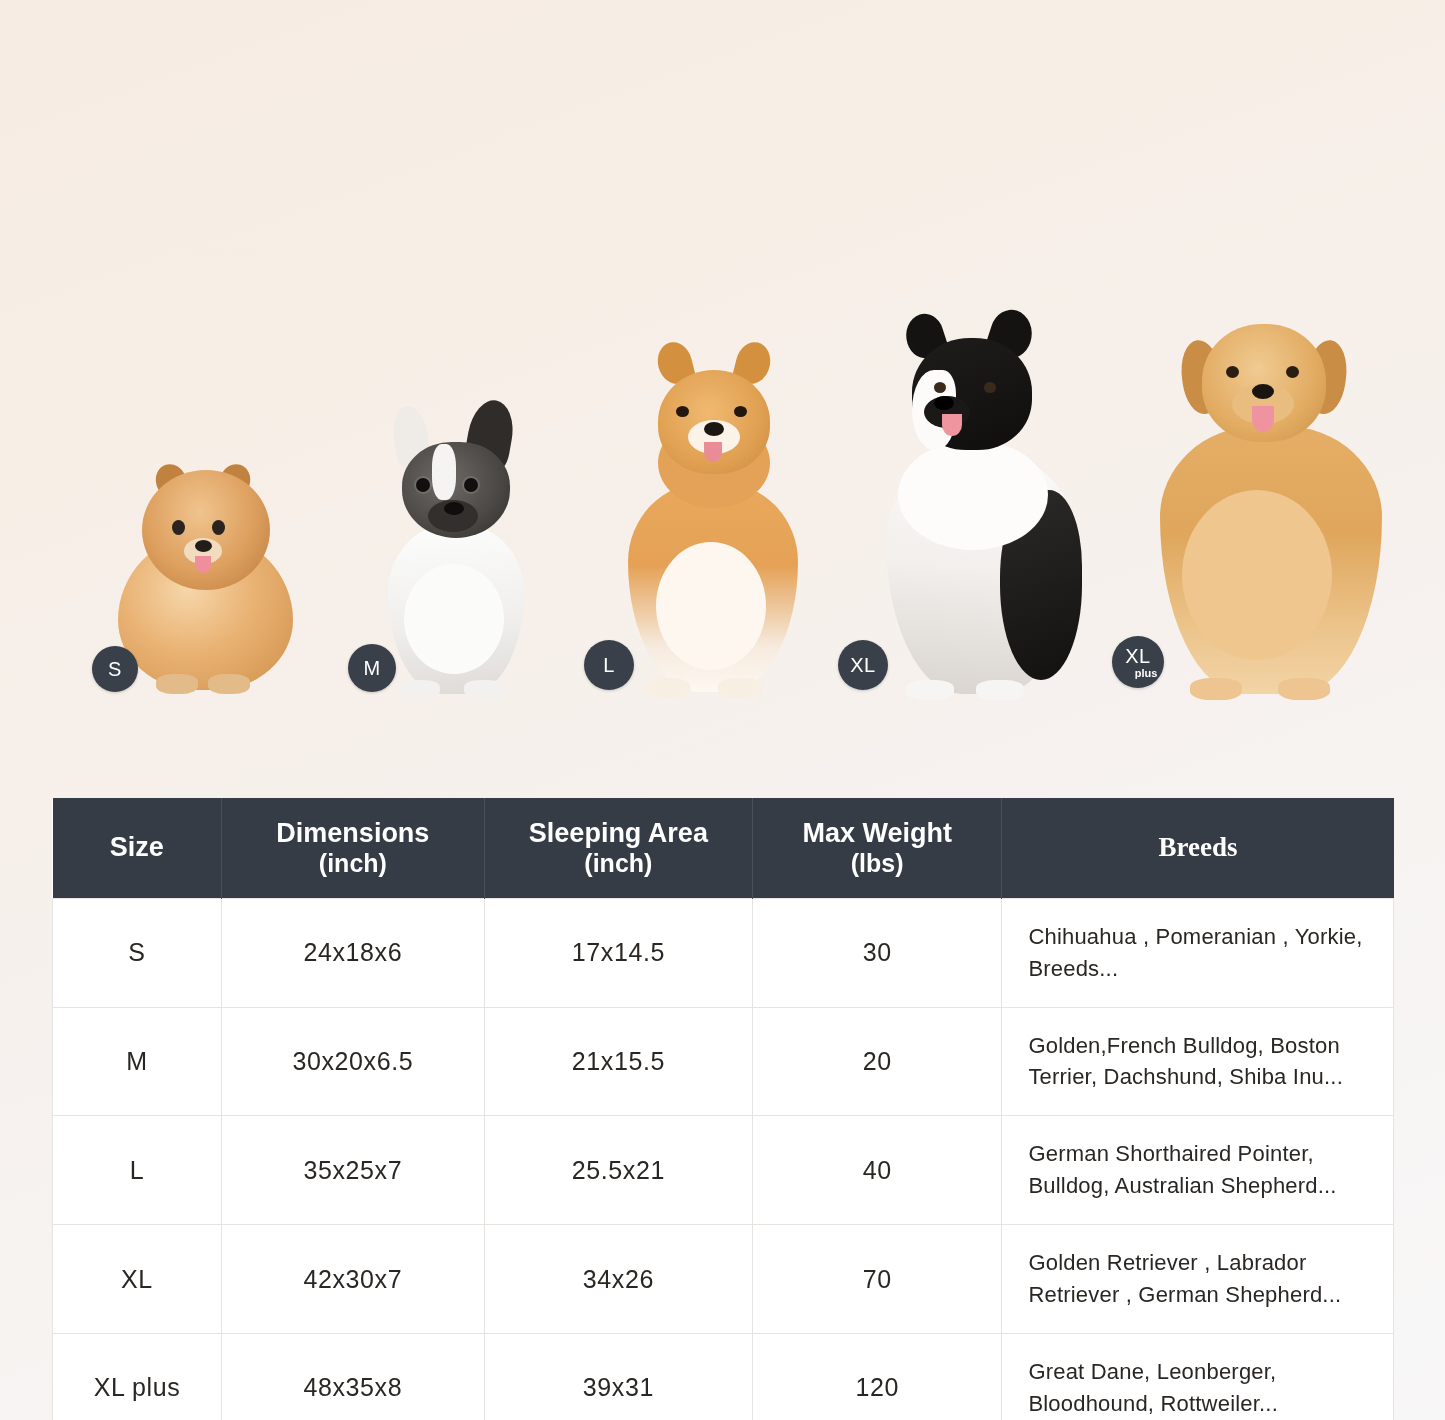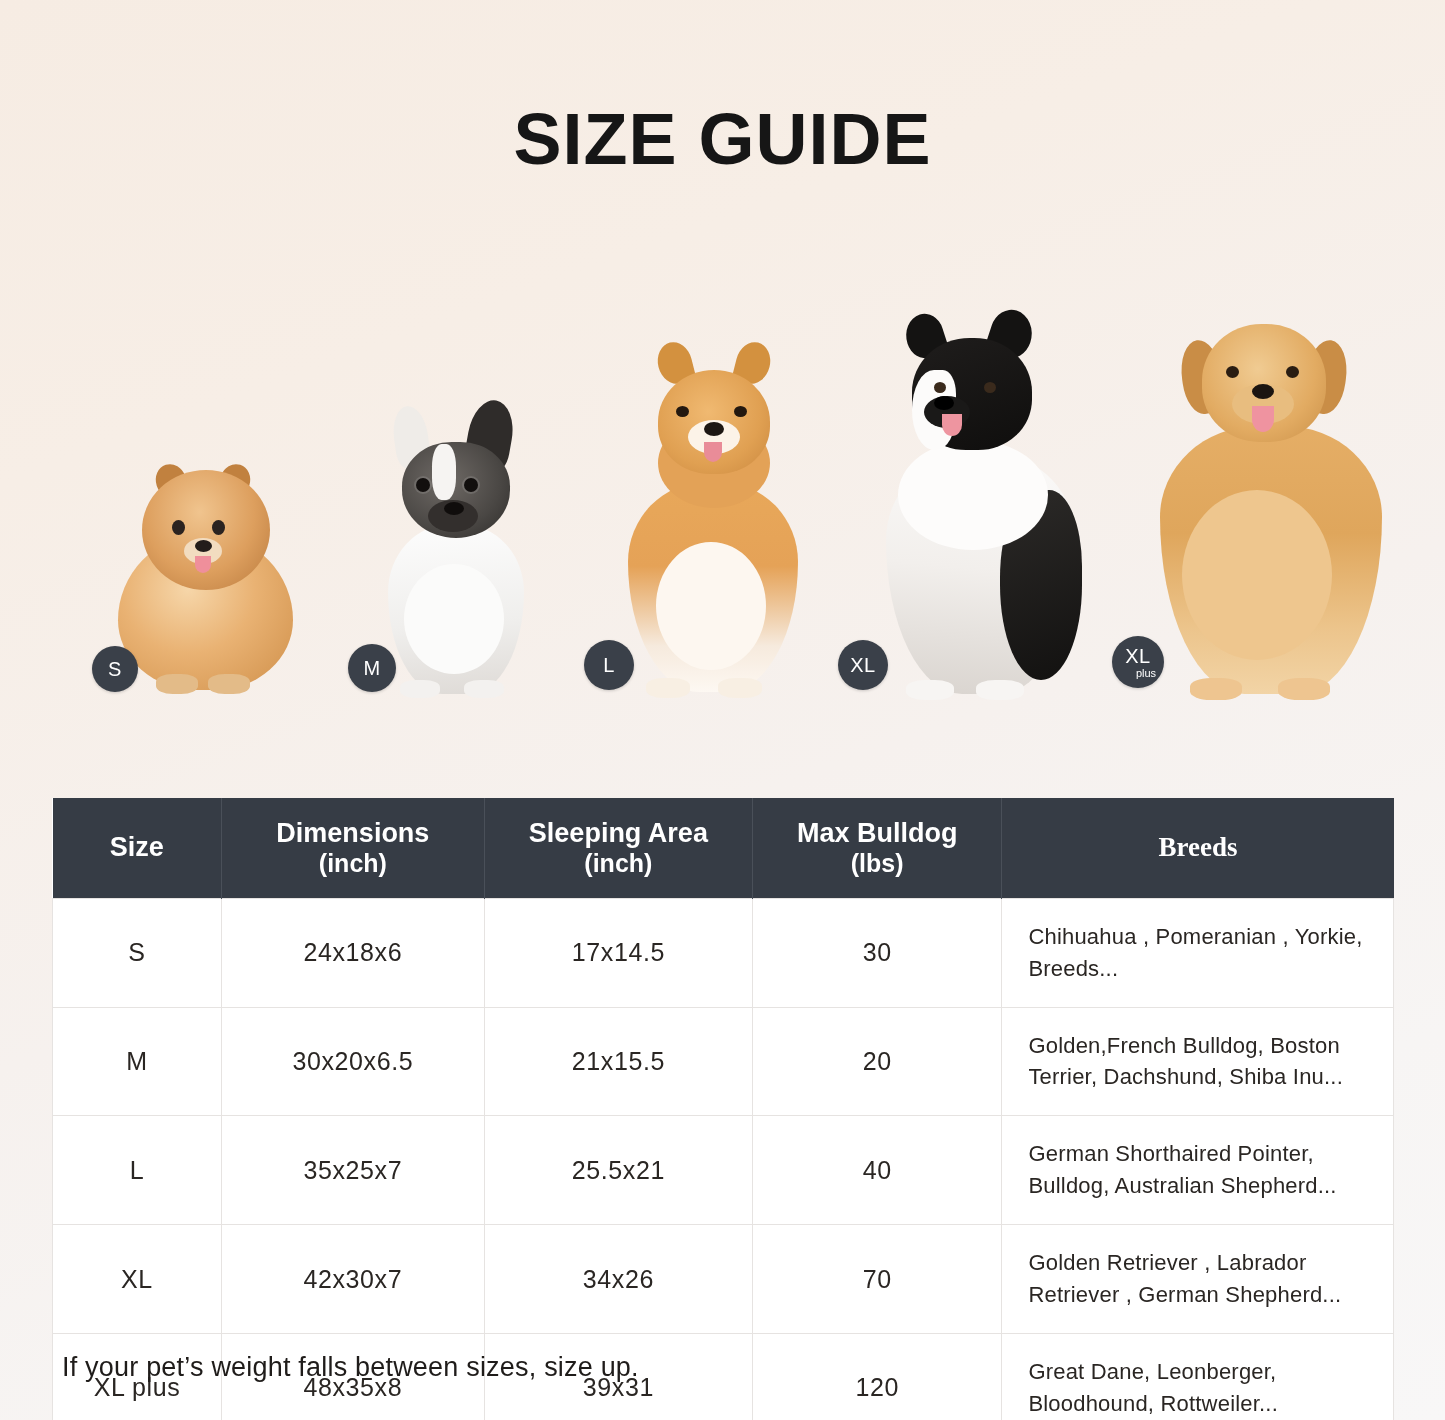--- a/index.html
+++ b/index.html
@@ -58,21 +58,21 @@
     background: #3a4049;
     color: #ffffff;
     display: flex;
     flex-direction: column;
     align-items: center;
     justify-content: center;
     line-height: 1;
     box-shadow: 0 1px 3px rgba(0,0,0,0.18);
   }
   .badge .b-main { font-size: 20px; font-weight: 500; letter-spacing: 0.5px; }
-  .badge .b-sub { font-size: 11px; font-weight: normal; margin-top: 2px; padding-left: 16px; }
+  .badge .b-sub { font-size: 11px; font-weight: bold; margin-top: 2px; padding-left: 16px; }
 
   
   #dog-s { left: 40px; width: 210px; height: 240px; }
   #dog-s .torso { position:absolute; bottom:10px; left:18px; width:175px; height:155px;
      background: radial-gradient(ellipse at 40% 35%, #f6d6a9 0%, #e9b273 45%, #cf8f49 100%);
      border-radius: 48% 48% 45% 45% / 55% 55% 45% 45%; }
   #dog-s .head { position:absolute; top:10px; left:42px; width:128px; height:120px;
      background: radial-gradient(ellipse at 45% 35%, #f0c48e 0%, #dd9f5e 55%, #b9793c 100%);
      border-radius: 50%; }
   #dog-s .ear-l { position:absolute; top:4px; left:56px; width:30px; height:34px; background:#c1813f;
@@ -238,21 +238,20 @@
     font-size: 27px;
     color: #1f1c1a;
     letter-spacing: 0.2px;
   }
 </style>
 </head>
 <body>
 
 <div class="page">
 
-  <div class="title">SIZE GUIDE</div>
 
   <div class="dogs">
 
     <div class="dog" id="dog-s">
       <div class="dog-body">
         <div class="torso"></div>
         <div class="ear-l"></div>
         <div class="ear-r"></div>
         <div class="head"></div>
         <div class="eye-l"></div>
@@ -370,21 +369,21 @@
           </th>
           <th>
             <span>Dimensions</span>
             <span class="sub">(inch)</span>
           </th>
           <th>
             <span>Sleeping Area</span>
             <span class="sub">(inch)</span>
           </th>
           <th>
-            <span>Max Bulldog</span>
+            <span>Max Weight</span>
             <span class="sub">(lbs)</span>
           </th>
           <th>
             <span>Breeds</span>
           </th>
         </tr>
       </thead>
       <tbody>
         <tr>
           <td>S</td>
@@ -418,15 +417,14 @@
           <td>XL plus</td>
           <td>48x35x8</td>
           <td>39x31</td>
           <td>120</td>
           <td class="breeds">Great Dane, Leonberger, Bloodhound, Rottweiler...</td>
         </tr>
       </tbody>
     </table>
   </div>
 
-  <div class="footnote">If your pet’s weight falls between sizes, size up.</div>
 
 </div>
 
 </body></html>

